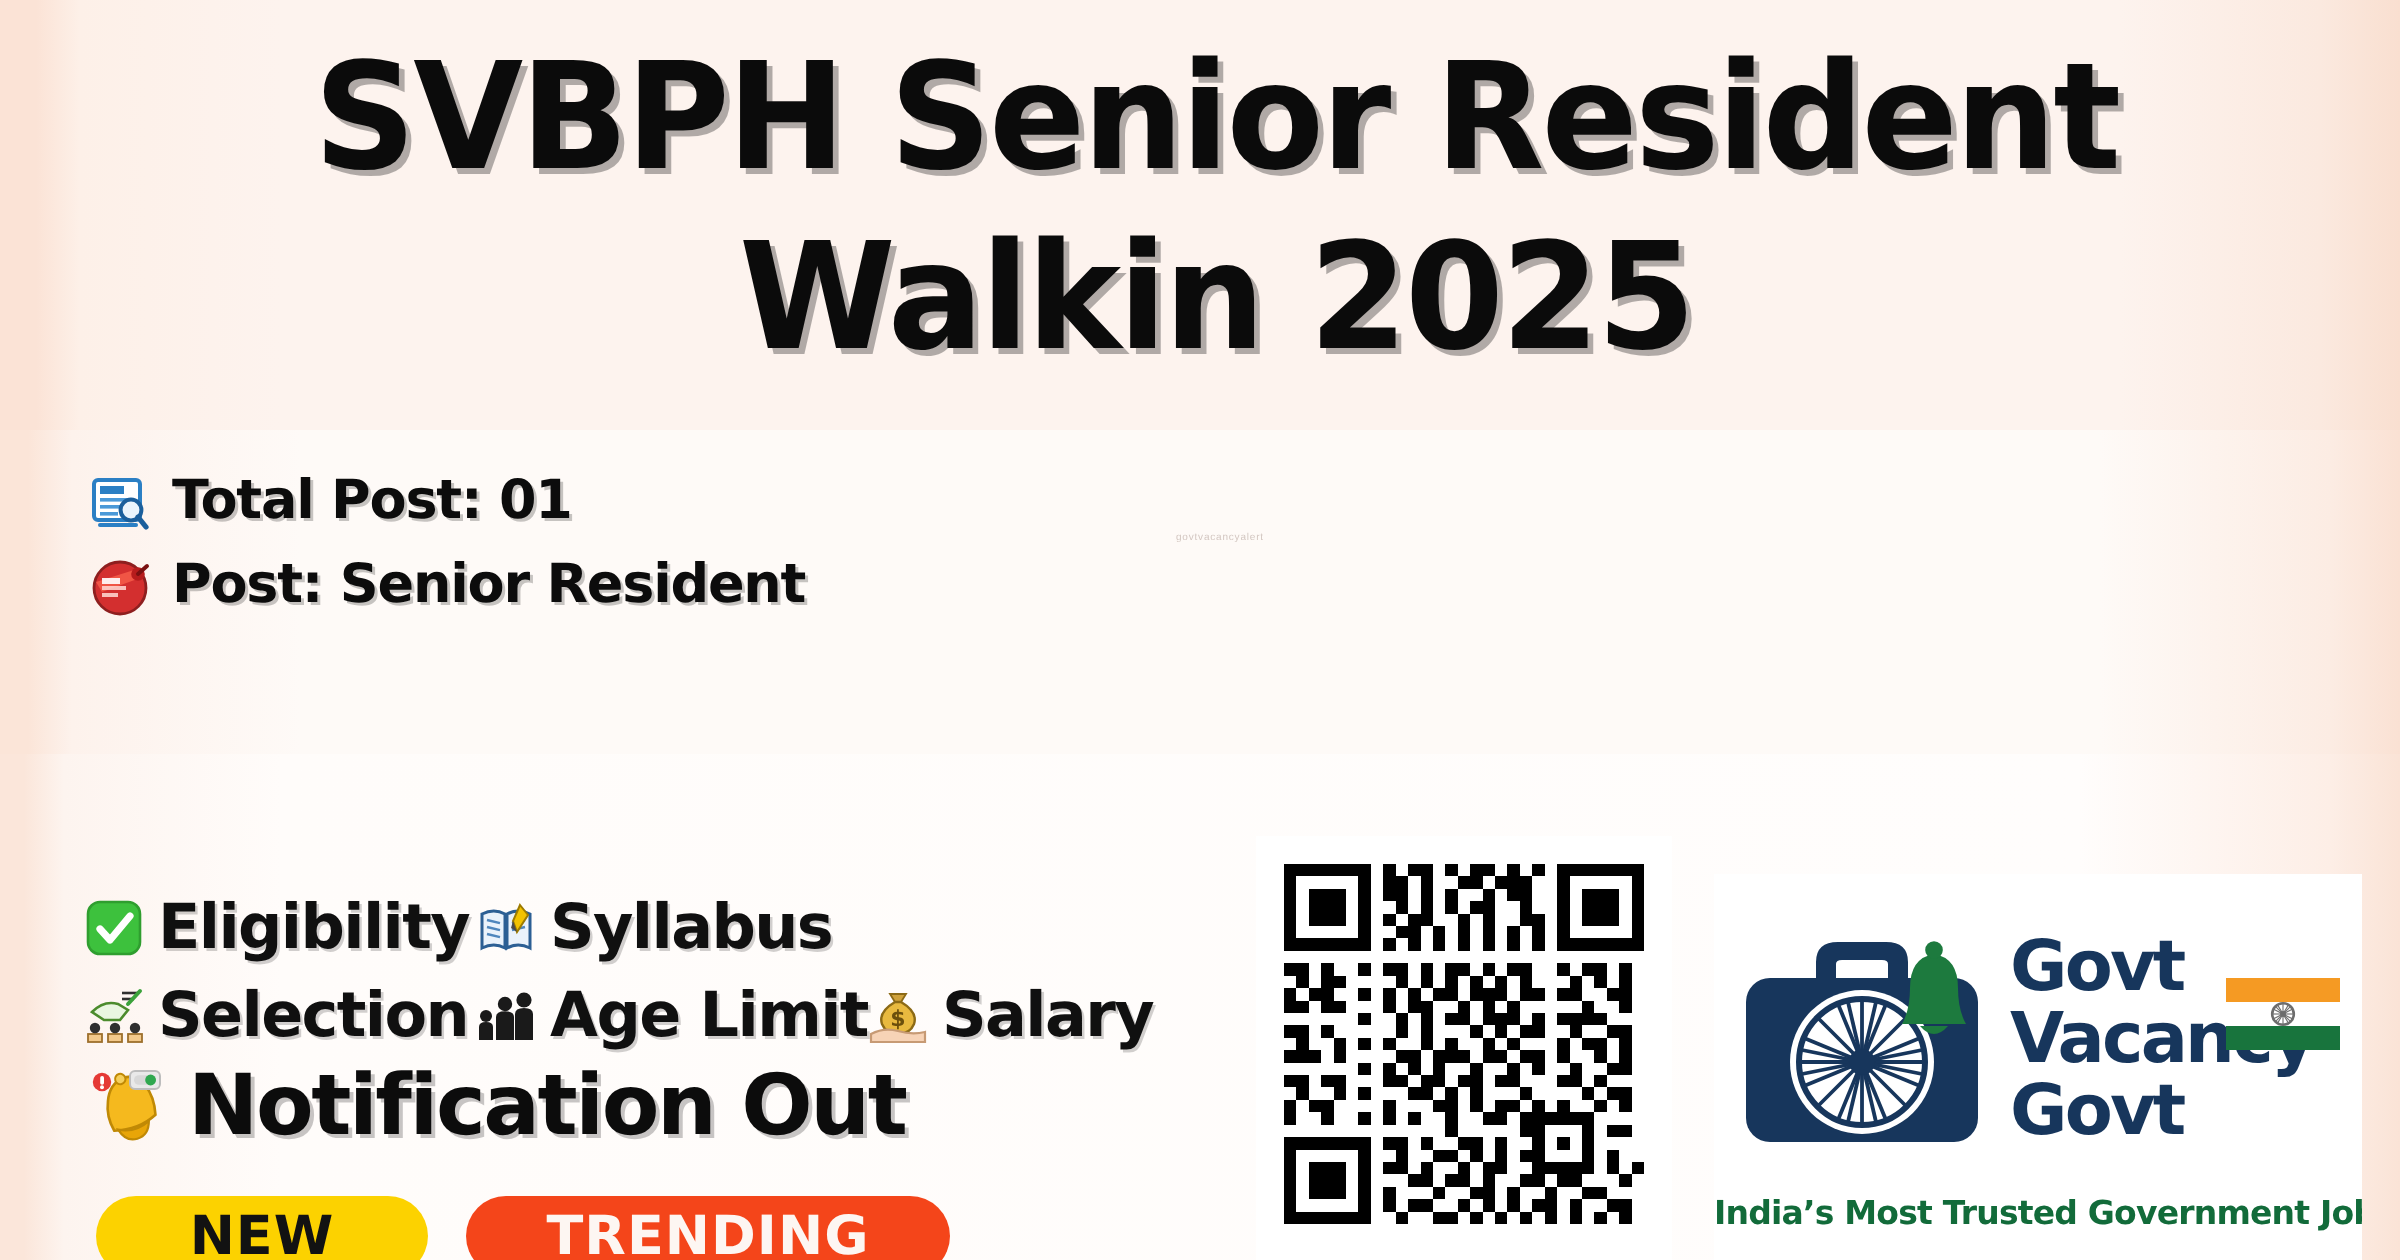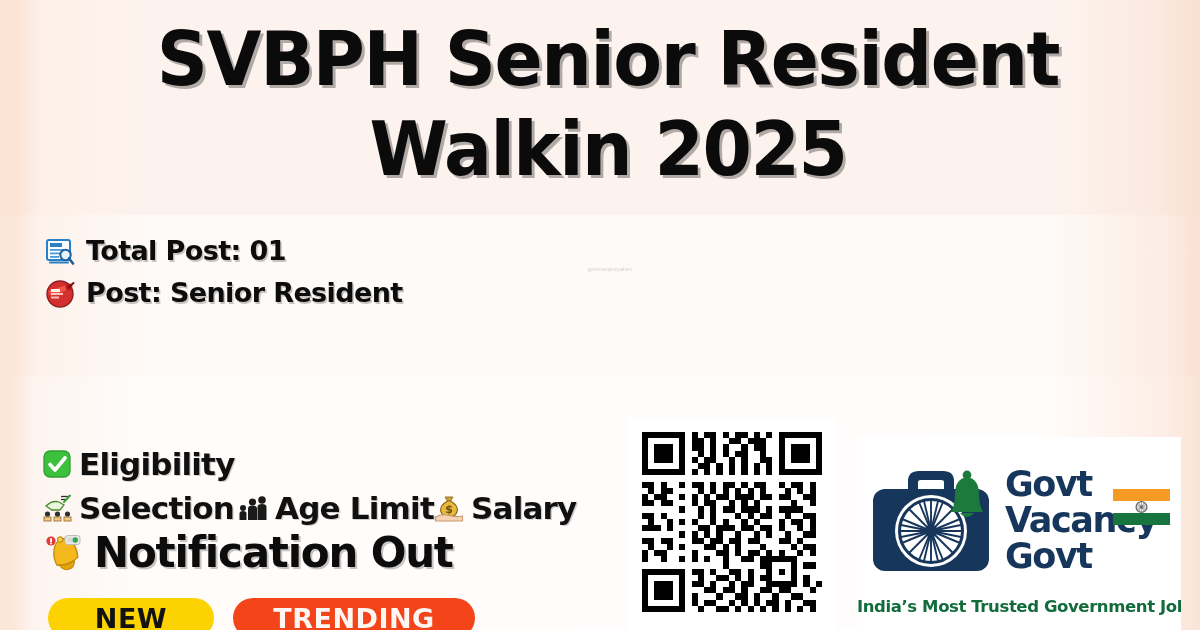--- a/index.html
+++ b/index.html
@@ -360,20 +360,36 @@
         <span class="feat-ico">
           <svg viewBox="0 0 30 30" width="30" height="30">
             <rect x="2" y="2" width="26" height="26" rx="6" fill="#3dc13d"></rect>
             <rect x="2" y="2" width="26" height="26" rx="6" fill="none" stroke="#2f9e2f" stroke-width="1.3"></rect>
             <path d="M8 15.5 L13 21 L23 9" stroke="#fff" stroke-width="3.6" fill="none" stroke-linecap="round" stroke-linejoin="round"></path>
           </svg>
         </span>
         <span class="feat-label">Eligibility</span>
       </span>
 
+      <span class="feat col-b">
+        <span class="feat-ico">
+          <svg viewBox="0 0 30 30" width="30" height="30">
+            <path d="M3 8 Q9 5 14.5 8 L14.5 25 Q9 22 3 25 Z" fill="#eaf2fb" stroke="#2c5f94" stroke-width="1.5"></path>
+            <path d="M27 8 Q21 5 15.5 8 L15.5 25 Q21 22 27 25 Z" fill="#eaf2fb" stroke="#2c5f94" stroke-width="1.5"></path>
+            <line x1="5.5" y1="11" x2="12" y2="12.6" stroke="#4f86bd" stroke-width="1.2"></line>
+            <line x1="5.5" y1="14.5" x2="12" y2="16.1" stroke="#4f86bd" stroke-width="1.2"></line>
+            <line x1="5.5" y1="18" x2="12" y2="19.6" stroke="#4f86bd" stroke-width="1.2"></line>
+            <line x1="18" y1="12.6" x2="24.5" y2="11" stroke="#4f86bd" stroke-width="1.2"></line>
+            <line x1="18" y1="16.1" x2="24.5" y2="14.5" stroke="#4f86bd" stroke-width="1.2"></line>
+            <path d="M22 3.5 L26 8.5 L20.5 17 L18.5 11.5 Z" fill="#f2c200" stroke="#9d7b00" stroke-width="1"></path>
+            <path d="M18.5 11.5 L20.5 17 L17.5 15 Z" fill="#4a4a4a"></path>
+          </svg>
+        </span>
+        <span class="feat-label">Syllabus</span>
+      </span>
 
 
     </div>
 
     <div class="feat-row">
 
       <span class="feat col-a">
         <span class="feat-ico">
           <svg viewBox="0 0 30 30" width="30" height="30">
             <rect x="2" y="24" width="7" height="4" fill="#f3c98b" stroke="#9d6f2c" stroke-width=".9"></rect>

